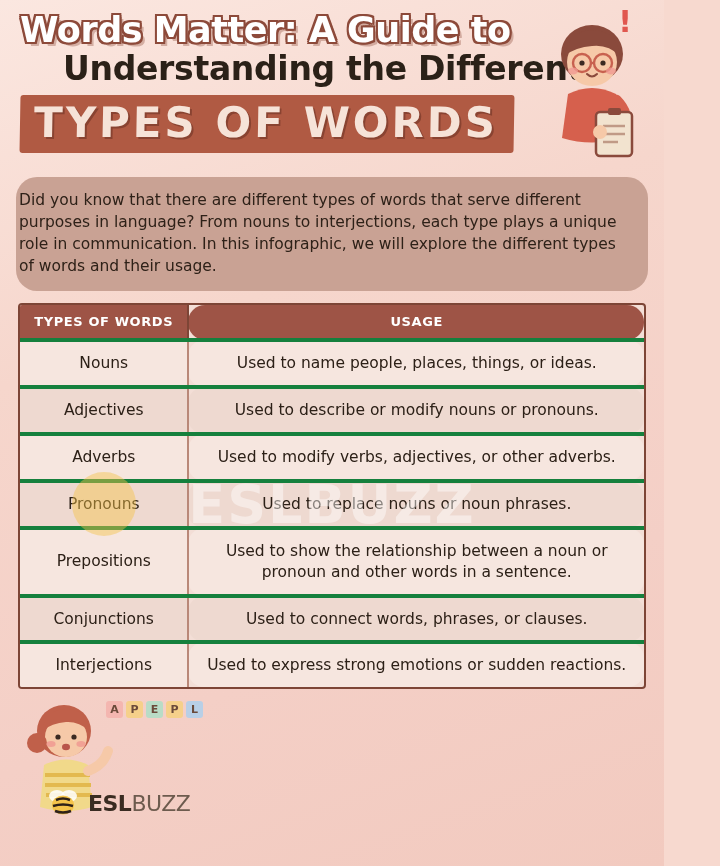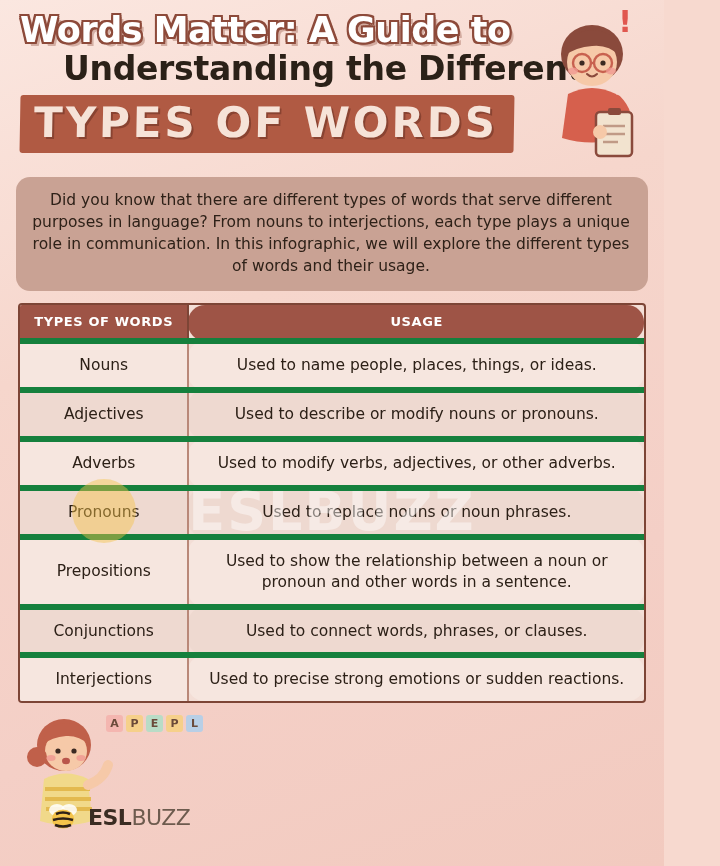--- a/index.html
+++ b/index.html
@@ -71,23 +71,23 @@
     color: #e0574f;
     font-weight: bold;
     font-size: 30px;
     font-family: "DejaVu Sans", sans-serif;
   }
 
   
   .intro {
     margin: 4px 2px 12px 2px;
     background: #c9a294;
-    border-radius: 14px;
-    padding: 12px 18px 14px 16px;
-    text-align: center;
+    border-radius: 21px;
+    padding: 12px 18px 14px 3px;
+    text-align: left;
     color: #2e2118;
     font-size: 15.5px;
     line-height: 1.42;
     font-family: "DejaVu Sans", sans-serif;
   }
 
   
   .table-wrap {
     position: relative;
     margin: 0 4px;
@@ -102,21 +102,21 @@
     color: #ffffff;
     font-family: "DejaVu Sans", sans-serif;
     font-weight: bold;
     font-size: 13px;
     letter-spacing: 0.6px;
     padding: 9px 4px;
     border-right: 2px solid #7d4536;
   }
   thead th:last-child { border-right: none; border-radius: 17px; }
   tbody td {
-    border-top: 6px solid #15803d;
+    border-top: 4px solid #15803d;
     border-right: 2px solid #b98878;
     padding: 11px 8px;
     text-align: center;
     color: #2c2017;
     font-size: 15.5px;
     font-family: "DejaVu Sans", sans-serif;
     line-height: 1.35;
     margin-left: 28px;
   }
   tbody td:last-child { border-right: none; border-radius: 16px; }
@@ -271,21 +271,21 @@
         <tr>
           <td class="col-type">Prepositions</td>
           <td>Used to show the relationship between a noun or pronoun and other words in a sentence.</td>
         </tr>
         <tr>
           <td class="col-type">Conjunctions</td>
           <td>Used to connect words, phrases, or clauses.</td>
         </tr>
         <tr>
           <td class="col-type">Interjections</td>
-          <td>Used to precise strong emotions or sudden reactions.</td>
+          <td>Used to express strong emotions or sudden reactions.</td>
         </tr>
       </tbody>
     </table>
   </div>
 
   <div class="footer">
     <div class="footer-left">
       <svg width="120" height="112" viewBox="0 0 120 112">
 
         <ellipse cx="46" cy="32" rx="27" ry="26" fill="#c0604a"></ellipse>

